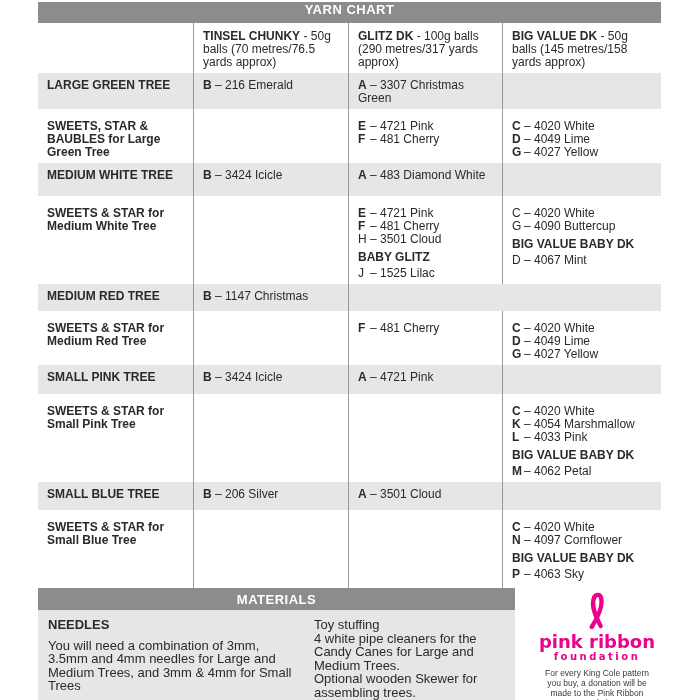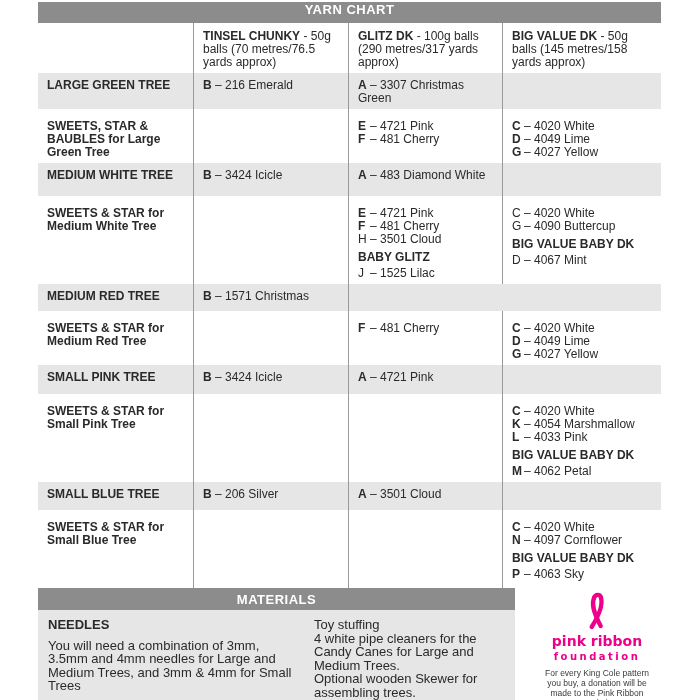--- a/index.html
+++ b/index.html
@@ -42,21 +42,21 @@
   .mbody{
     background:var(--shade);min-height:80px;
     padding:8px 10px 12px;display:grid;grid-template-columns:248px 1fr;column-gap:18px;
     font-size:13px;line-height:13.5px;
   }
   .mtitle{font-weight:bold;margin-bottom:7px}
   
   .logo{position:absolute;left:536px;top:588px;width:122px;text-align:center}
   .ribbon-svg{display:block;margin:3px auto 1px;width:20px;height:40px}
   .brand{
-    color:var(--pink);font-weight:bold;font-size:14px;line-height:19px;
+    color:var(--pink);font-weight:bold;font-size:18px;line-height:19px;
     font-family:"DejaVu Sans", sans-serif;letter-spacing:0;
   }
   .brand-sub{
     color:var(--pink);font-weight:bold;font-size:10px;line-height:11px;
     letter-spacing:2.5px;font-family:"DejaVu Sans", sans-serif;
   }
   .tagline{font-size:8.5px;line-height:10px;color:#3a3a3a;margin-top:6px;padding:0 2px}
 </style>
 </head>
 <body>
@@ -123,21 +123,21 @@
         <div class="yline"><span class="code">C</span><span>– 4020 White</span></div>
         <div class="yline"><span class="code">G</span><span>– 4090 Buttercup</span></div>
         <div class="subhead">BIG VALUE BABY DK</div>
         <div class="yline"><span class="code">D</span><span>– 4067 Mint</span></div>
       </div>
   </div>
 
   <div class="yrow shade" style="min-height:27px">
     <div class="ycell label">MEDIUM RED TREE</div>
     <div class="ycell">
-        <div class="yline"><span class="code bold">B</span><span>– 1571 Christmas</span></div>
+        <div class="yline"><span class="code bold">B</span><span>– 1147 Christmas</span></div>
       </div>
     <div class="ycell"></div>
   </div>
 
   <div class="yrow" style="min-height:51px">
     <div class="ycell label">SWEETS &amp; STAR for Medium Red Tree</div>
     <div class="ycell"></div>
     <div class="ycell">
         <div class="yline"><span class="code bold">F</span><span>– 481 Cherry</span></div>
       </div>

